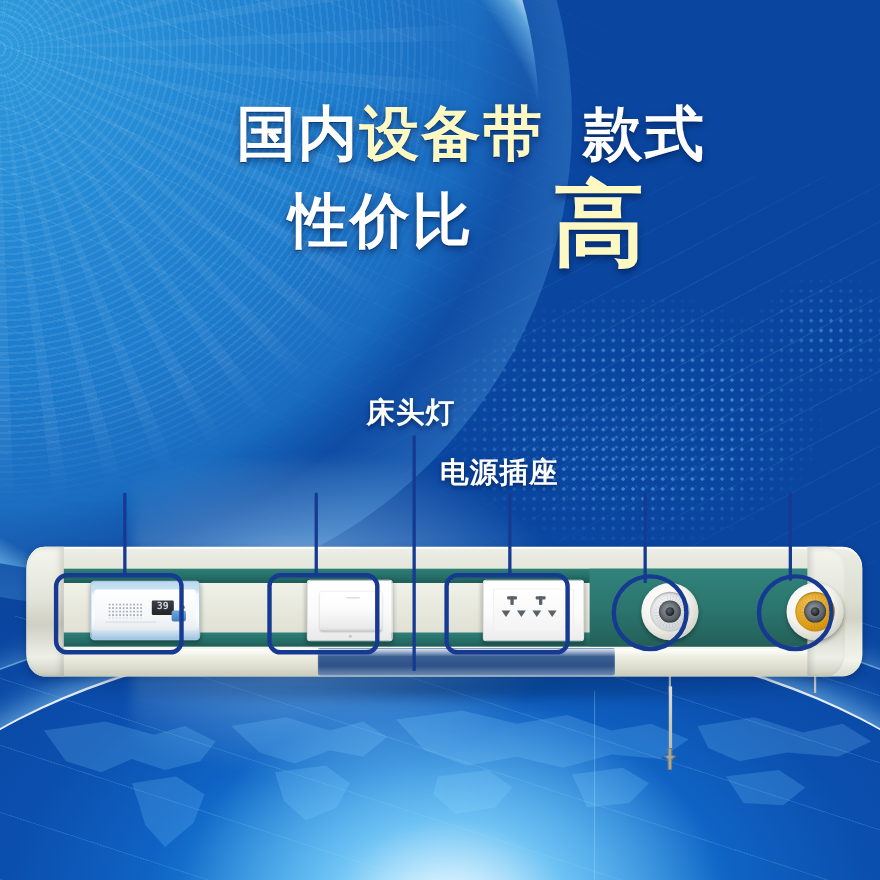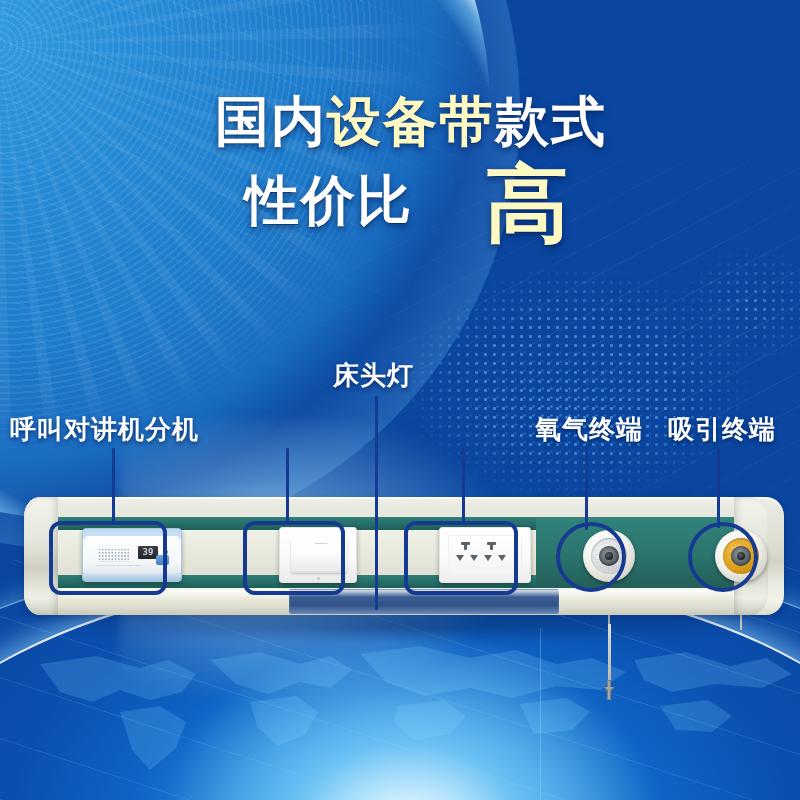--- a/index.html
+++ b/index.html
@@ -128,21 +128,21 @@
     position:absolute; left:0; top:86px; width:800px;
     text-align:center; white-space:nowrap;
     font-size:54px; font-weight:bold; letter-spacing:2px;
     padding-left:22px;
   }
   .hl-line2{
     position:absolute; left:0; top:165px; width:800px;
     text-align:center; white-space:nowrap;
     padding-left:14px;
   }
-  .w{ color:#ffffff; text-shadow:0 3px 7px rgba(2,28,80,0.65), 0 1px 0 rgba(2,28,80,.5); }
+  .w{ color:#ffffff; text-shadow:0 3px 7px rgba(2,28,80,0.65), 0 1px 0 rgba(2,28,80,.5);margin-left:35px; }
   .y{ color:#fef9c3; text-shadow:0 3px 7px rgba(2,28,80,0.65), 0 1px 0 rgba(2,28,80,.5); }
   .hl-l2a{ font-size:54px; font-weight:bold; letter-spacing:2px; }
   .hl-gap{ display:inline-block; width:72px; }
   .hl-l2b{ font-size:84px; font-weight:bold; line-height:0.8; vertical-align:-14px; }
 
   
   .callouts{ position:absolute; inset:0; z-index:7; }
   .clabel{
     position:absolute; white-space:nowrap;
     color:#ffffff; font-weight:bold; font-size:26px;
@@ -388,24 +388,22 @@
 <div class="headline">
   <div class="hl-line1">
     <span class="w">国内</span><span class="y">设备带</span><span class="w">款式</span>
   </div>
   <div class="hl-line2">
     <span class="w hl-l2a">性价比</span><span class="hl-gap"></span><span class="y hl-l2b">高</span>
   </div>
 </div>
 
 <div class="callouts">
-  <div class="clabel" style="left:10px;  top:412px;">呼叫对讲机分机</div>
   <div class="clabel" style="left:333px; top:358px;">床头灯</div>
-  <div class="clabel" style="left:535px; top:412px;">氧气终端</div>
-  <div class="clabel" style="left:668px; top:412px;">吸引终端</div>
+  <div class="clabel" style="left:400px; top:412px;">电源插座</div>
 
   <div class="cline" style="left:112px; top:448px; height:76px;"></div>
   <div class="cline" style="left:286px; top:448px; height:76px;"></div>
   <div class="cline" style="left:375px; top:396px; height:214px;"></div>
   <div class="cline" style="left:462px; top:448px; height:76px;"></div>
   <div class="cline" style="left:585px; top:448px; height:82px;"></div>
   <div class="cline" style="left:717px; top:448px; height:80px;"></div>
 </div>
 
 <div id="unit">

